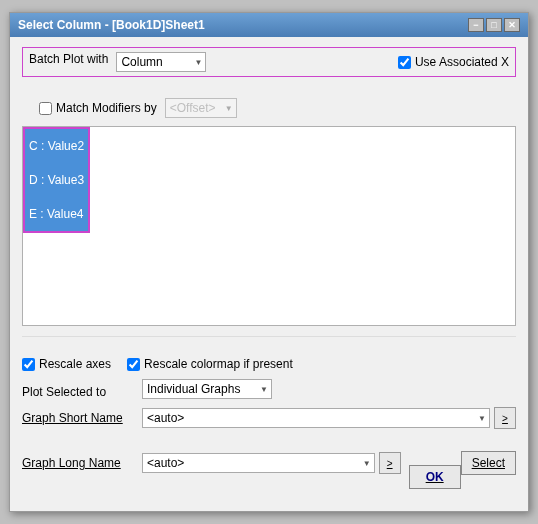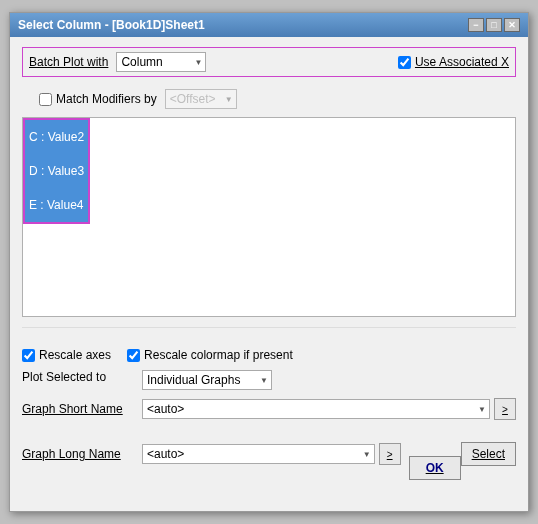--- a/index.html
+++ b/index.html
@@ -46,25 +46,23 @@
       align-items: center;
       justify-content: center;
       cursor: pointer;
     }
     .dialog-body {
       padding: 10px 12px;
     }
     .batch-plot-section {
       border: 1px solid #cc44cc;
       padding: 4px 6px;
-      margin-bottom: 12px;
-      display: flex;
-      align-items: center;
+      margin-bottom: 21px;
+      display: flex;
       gap: 8px;
-      text-decoration: underline;
     }
     .batch-plot-label {
       font-size: 12px;
       color: #000;
       white-space: nowrap;
     }
     select {
       border: 1px solid #aaa;
       background: white;
       font-size: 12px;
@@ -150,21 +148,21 @@
       padding-top: 20px;
     }
     .rescale-row {
       display: flex;
       align-items: center;
       gap: 16px;
       margin-bottom: 8px;
     }
     .form-row {
       display: flex;
-      align-items: flex-start;
+      align-items: flex-end;
       margin-bottom: 8px;
     }
     .form-label {
       width: 120px;
       font-size: 12px;
       color: #000;
     }
     .plot-selected-select-wrapper {
       position: relative;
       display: inline-block;

